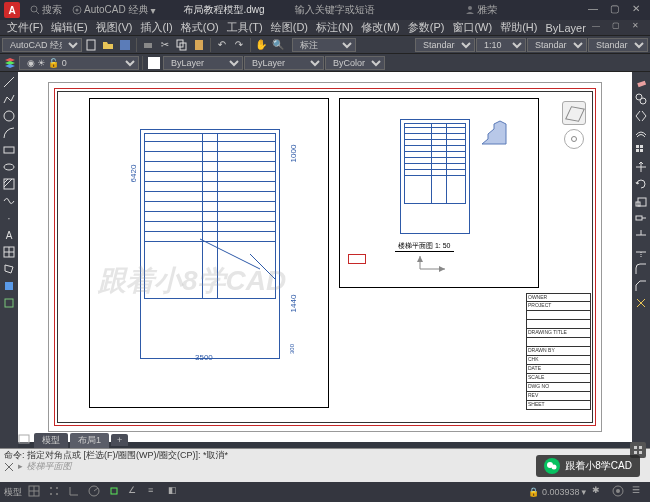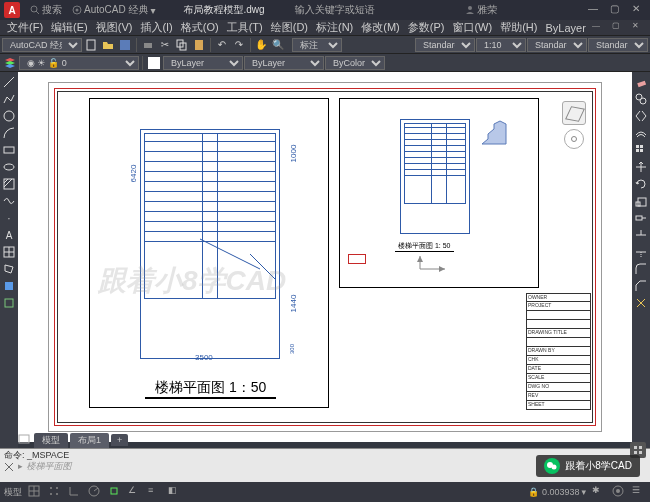--- a/index.html
+++ b/index.html
@@ -141,21 +141,21 @@
       <svg width="12" height="12">
         <rect x="2" y="1" width="8" height="10" fill="#d8a757"></rect>
       </svg>
     </div>
   <div class="tb-sep"></div>
   <div class="tb-btn">↶</div>
   <div class="tb-btn">↷</div>
   <div class="tb-sep"></div>
   <div class="tb-btn">✋</div>
   <div class="tb-btn">🔍</div>
-  <select class="tb-select" style="width:50px;margin-left:4px"><option>标注</option></select>
+  <select class="tb-select" style="width:64px;margin-left:4px"><option>标注</option></select>
   <div style="flex:1"></div>
   <select class="tb-select" style="width:60px"><option>Standard</option></select>
   <select class="tb-select" style="width:50px"><option>1:10</option></select>
   <select class="tb-select" style="width:60px"><option>Standard</option></select>
   <select class="tb-select" style="width:60px"><option>Standard</option></select>
 </div>
 
 <div class="toolbar">
   <div class="tb-btn">
       <svg width="12" height="12">
@@ -353,21 +353,20 @@
         <svg style="position:absolute;left:60px;top:100px;width:80px;height:60px">
             <path d="M0 10 L60 40" stroke="#2e5aa8" fill="none"></path>
             <path d="M50 25 L75 50" stroke="#2e5aa8" fill="none"></path>
           </svg>
       </div>
       <div class="dim-text" style="left:35px;top:70px;transform:rotate(-90deg)">6420</div>
       <div class="dim-text" style="left:195px;top:50px;transform:rotate(-90deg)">1000</div>
       <div class="dim-text" style="left:195px;top:200px;transform:rotate(-90deg)">1440</div>
       <div class="dim-text" style="left:197px;top:247px;transform:rotate(-90deg);font-size:6px">300</div>
       <div class="dim-text" style="left:105px;top:254px">3500</div>
-      <div class="drawing-title">楼梯平面图   1：50</div>
     </div>
 
     <div class="viewport vp-right">
       <div class="small-drawing">
         <div class="stair-outer"></div>
         <div class="stair-inner" style="bottom:30px"></div>
         <div class="stair-mid" style="bottom:30px"></div>
         <div class="stair-step" style="top:8px"></div>
         <div class="stair-step" style="top:14px"></div>
         <div class="stair-step" style="top:20px"></div>
@@ -422,21 +421,21 @@
 <div class="tab-area">
   <svg width="14" height="12">
       <rect x="1" y="1" width="10" height="8" fill="none" stroke="#aaa"></rect>
     </svg>
   <div class="tab">模型</div>
   <div class="tab active">布局1</div>
   <div class="tab" style="padding:1px 6px">+</div>
 </div>
 
 <div class="cmd-area">
-  <div>命令: _MSPACE</div>
+  <div>命令: 指定对角点或 [栏选(F)/圈围(WP)/圈交(CP)]: *取消*</div>
   <div style="display:flex;gap:4px;align-items:center">
     <svg width="10" height="10">
         <path d="M1 1L9 9M1 9L9 1" stroke="#666"></path>
       </svg>
     <span style="color:#888">▸</span>
     <span style="color:#999;font-style:italic">楼梯平面图</span>
   </div>
 </div>
 
 <div class="statusbar">

